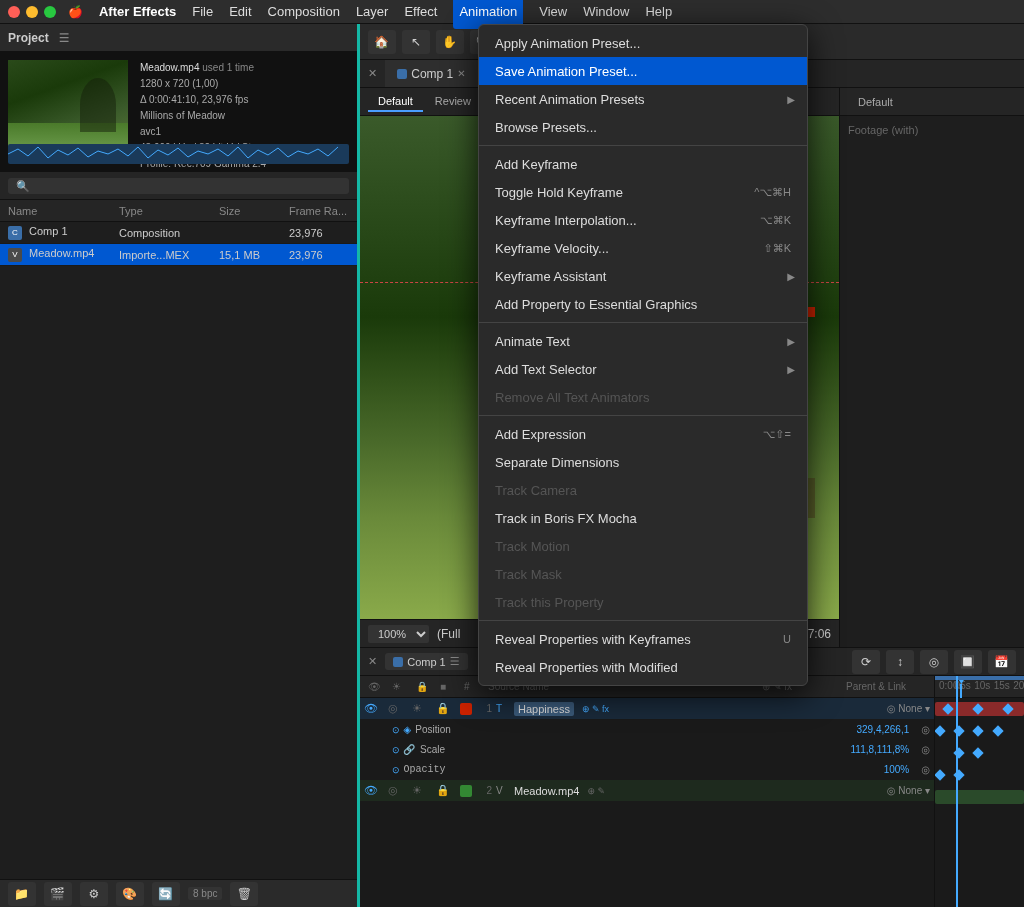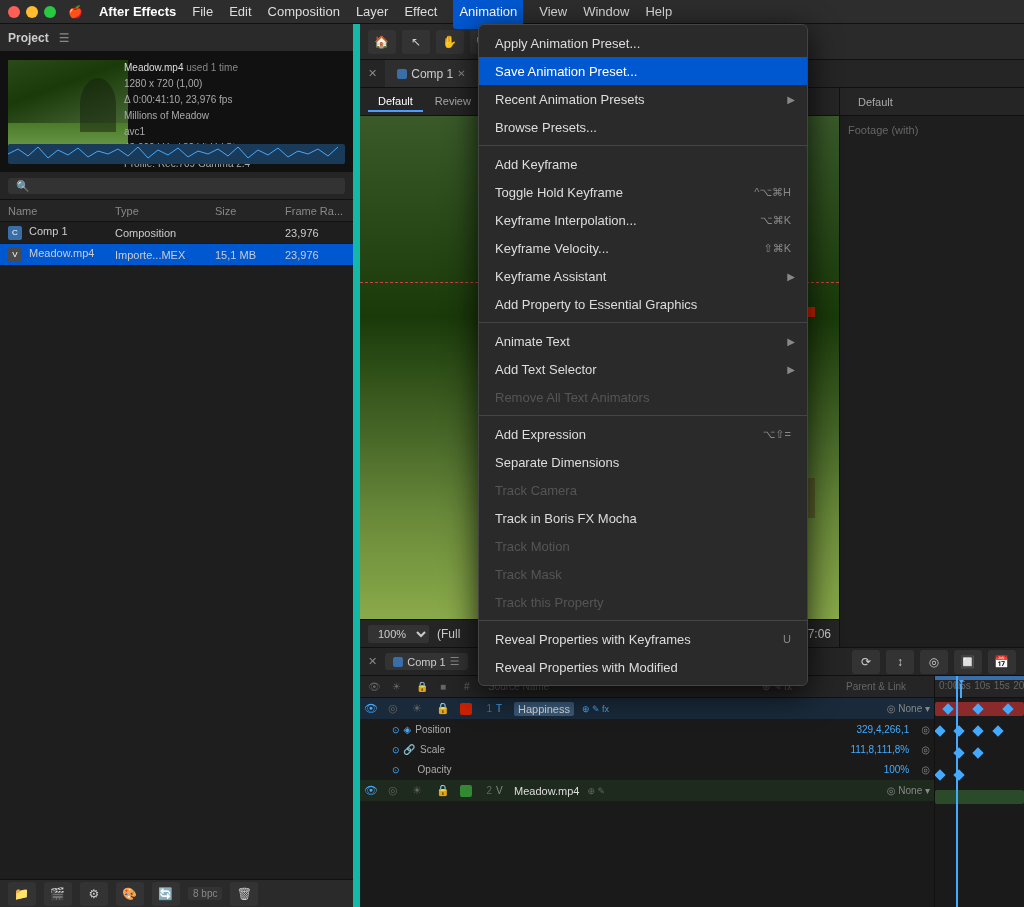--- a/index.html
+++ b/index.html
@@ -61,21 +61,21 @@
       display: flex;
       height: calc(907px - 24px);
     }
 
     
     .left-panel {
       width: 360px;
       display: flex;
       flex-direction: column;
       background: #1e1e1e;
-      border-right: 7px solid #14b8a6;
+      border-right: 3px solid #14b8a6;
     }
 
     .project-header {
       height: 28px;
       background: #2a2a2a;
       display: flex;
       align-items: center;
       padding: 0 8px;
       gap: 6px;
       border-bottom: 1px solid #111;
@@ -90,21 +90,21 @@
     .media-thumbnail {
       width: 120px;
       height: 90px;
       background: linear-gradient(135deg, #2a4a2a 0%, #1a3a1a 50%, #4a6a2a 100%);
       position: absolute;
       left: 8px;
       top: 8px;
     }
     .media-info {
       position: absolute;
-      left: 124px;
+      left: 140px;
       top: 8px;
       font-size: 10px;
       color: #aaa;
       line-height: 1.6;
     }
     .media-waveform {
       position: absolute;
       bottom: 8px;
       left: 8px;
       right: 8px;
@@ -701,21 +701,21 @@
           </div>
           <div class="layer-property">
             <span class="stopwatch-icon">⊙</span>
             <span style="color:#4af;">🔗</span>
             <span>Scale</span>
             <span class="prop-value">111,8,111,8%</span>
             <span style="margin-left:8px;color:#888;">◎</span>
           </div>
           <div class="layer-property">
             <span class="stopwatch-icon">⊙</span>
-            <span style="margin-left:14px;">Opacity</span>
+            <span style="font-family:Liberation Mono, monospace;">Opacity</span>
             <span class="prop-value">100%</span>
             <span style="margin-left:8px;color:#888;">◎</span>
           </div>
 
           <div class="layer-row" style="background:#1e2a1e;">
             <span style="width:20px;color:#4af;">👁</span>
             <span style="width:20px;color:#666;">◎</span>
             <span style="width:20px;color:#666;">☀</span>
             <span style="width:20px;color:#666;">🔒</span>
             <span class="layer-color-chip" style="background:#338833;"></span>

